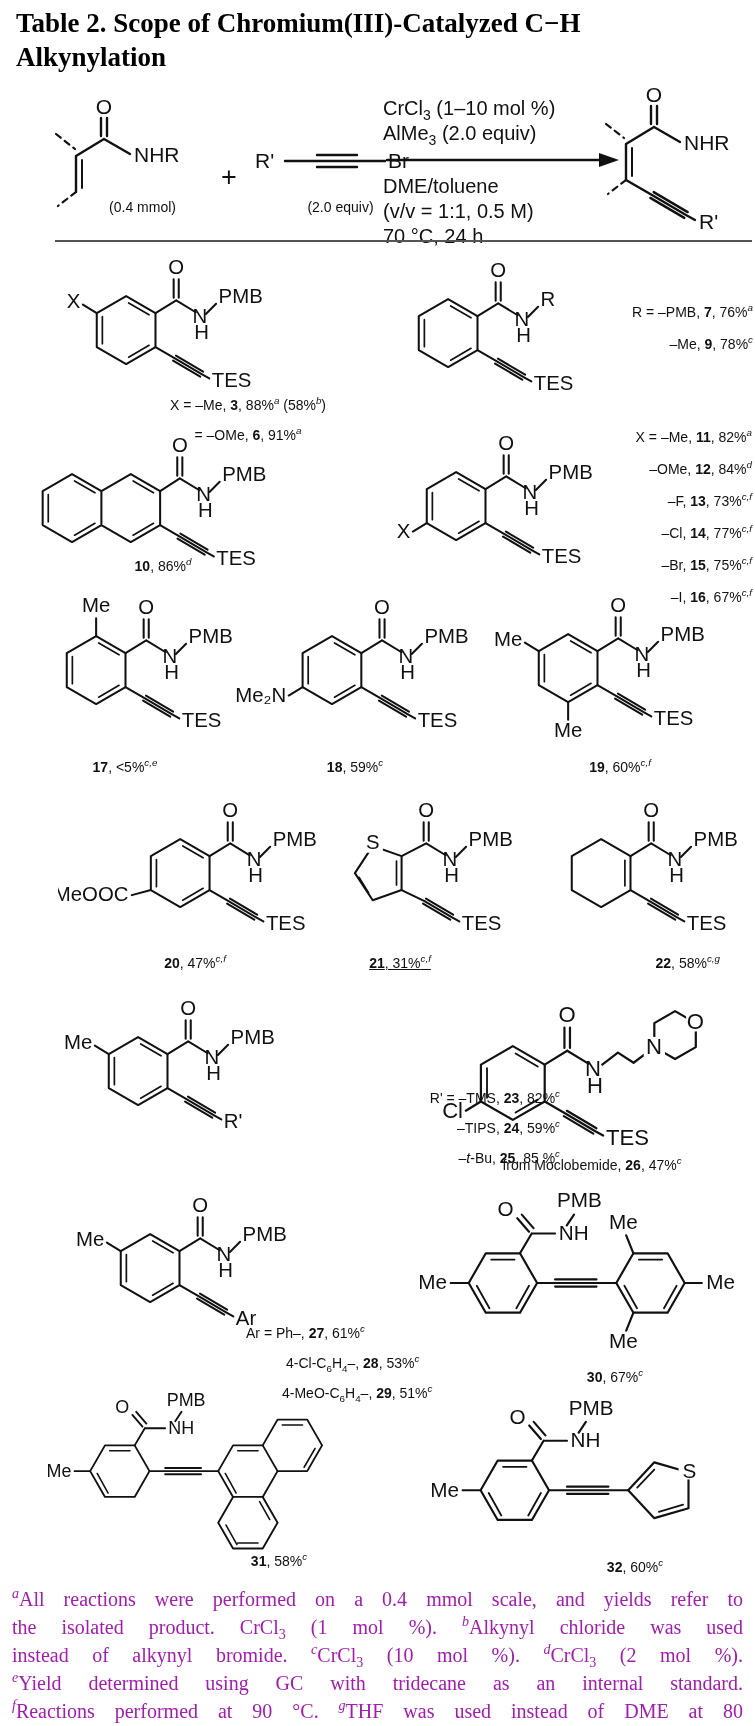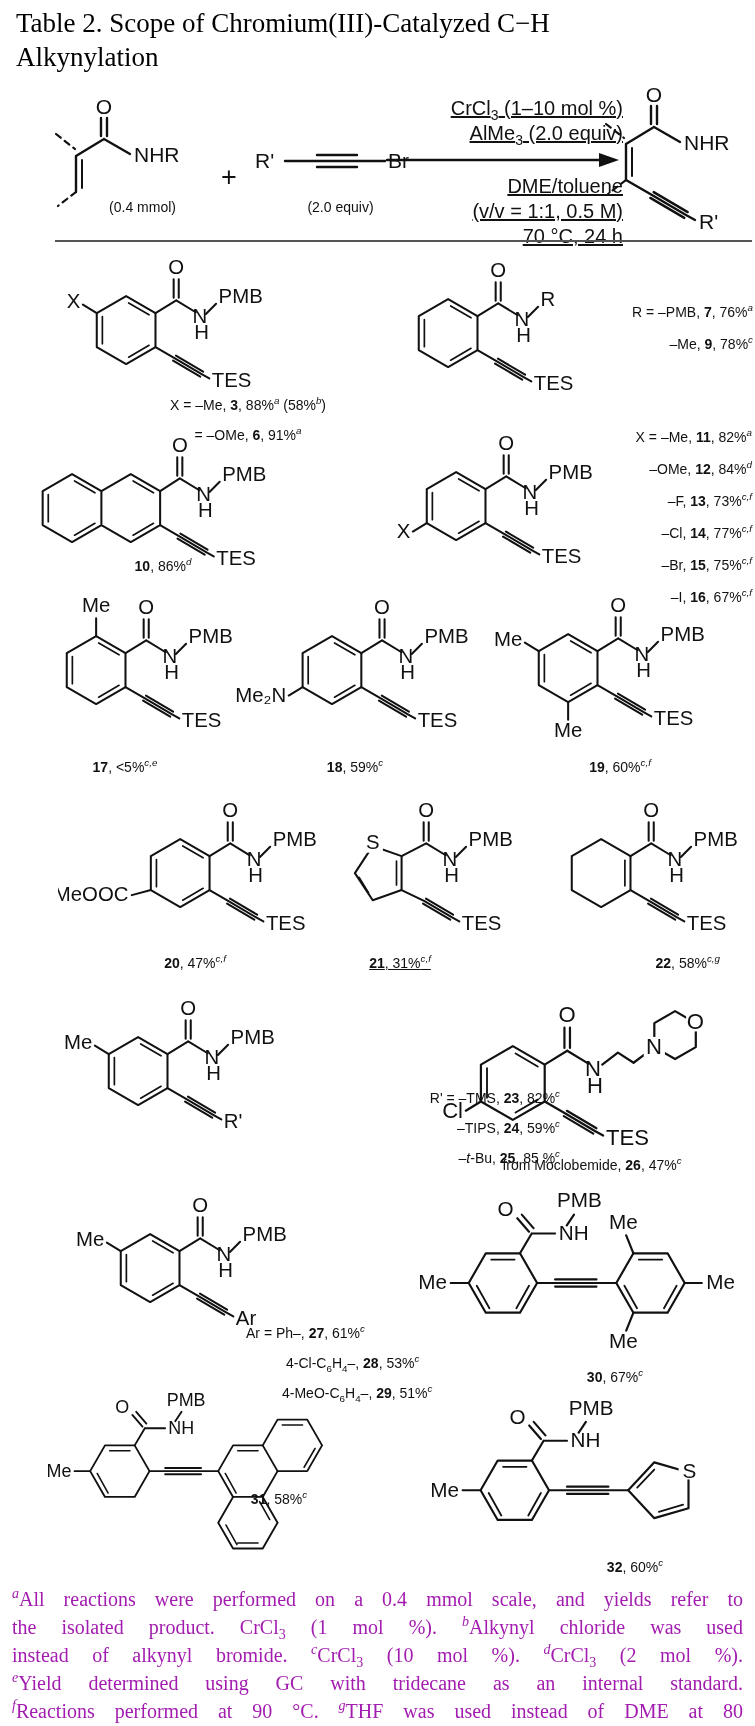--- a/index.html
+++ b/index.html
@@ -1,29 +1,29 @@
 <!DOCTYPE html>
 <html><head>
 <meta charset="utf-8">
 <style>
   html,body{margin:0;padding:0;background:#fff;}
   #fig{position:relative;width:755px;height:1726px;background:#fff;overflow:hidden;
        font-family:"Liberation Sans",sans-serif;color:#111;}
   .abs{position:absolute;}
-  .title{font-family:"Liberation Serif",serif;font-weight:normal;font-size:27px;line-height:34px;color:#000;}
+  .title{font-family:"Liberation Serif",serif;font-weight:bold;font-size:27px;line-height:34px;color:#000;}
   svg text{font-family:"Liberation Sans",sans-serif;fill:#111;}
   .b{stroke:#111;stroke-width:2.4;fill:none;stroke-linecap:round;stroke-linejoin:round;}
   .b2{stroke:#111;stroke-width:2;fill:none;stroke-linecap:round;}
   .dash{stroke:#111;stroke-width:2.2;fill:none;stroke-dasharray:6 5;stroke-linecap:round;}
   .wbg{fill:#fff;stroke:none;}
   .cap{font-size:14px;line-height:30px;color:#111;white-space:nowrap;}
   .cap b{font-weight:bold;}
   sup{font-size:0.70em;font-style:italic;vertical-align:super;line-height:0;}
   sub{font-size:0.70em;font-style:normal;vertical-align:sub;line-height:0;}
-  .cond{font-size:20px;line-height:25px;text-align:right;color:#111;text-decoration:underline;}
+  .cond{font-size:20px;line-height:25px;text-align:left;color:#111;}
   .fn{font-family:"Liberation Serif",serif;font-size:20px;line-height:28px;color:#a21caf;}
   .jl{text-align:justify;text-align-last:justify;}
   .fn sup{font-family:"Liberation Serif",serif;}
   .ctr{text-align:center;}
   .rgt{text-align:right;}
   .rule{background:#555;height:2px;}
 </style>
 </head>
 <body>
 
@@ -326,21 +326,21 @@
     <path class="b" d="M130,100 L150,100 M150,96 L196,96 M150,100 L196,100 M150,104 L196,104 M196,100 L218,100"></path>
     <path class="b" d="M294,100 L275,67 L237,67 L218,100 L237,133 L275,133 Z"></path>
     <path class="b" d="M351,67 L332,34 L294,34 L275,67 M294,100 L332,100 L351,67"></path>
     <path class="b" d="M294,166 L275,133 M237,133 L218,166 L237,199 L275,199 L294,166"></path>
     <path class="b2" d="M243,74 L269,74 M227,103 L241,128 M300,41 L326,41 M342,71 L328,95 M243,192 L269,192 M228,169 L242,194 M284,162 L271,139"></path>
     <text x="104" y="26" text-anchor="end" font-size="23">O</text>
     <text x="154" y="52" font-size="23">NH</text>
     <text x="152" y="16" font-size="23">PMB</text>
     <text x="30" y="107" text-anchor="end" font-size="23">Me</text>
   </svg>
-  <div class="abs cap ctr" style="left:204px;top:1484px;width:150px;">
+  <div class="abs cap ctr" style="left:204px;top:1546px;width:150px;">
     <div><b>31</b>, 58%<sup>c</sup></div>
   </div>
 
   <svg class="abs" style="left:432px;top:1400px" width="297" height="140" viewBox="0 0 330 155">
     <path class="b" d="M130,100 L111,67 L73,67 L54,100 L73,133 L111,133 Z"></path>
     <path class="b2" d="M79,74 L105,74 M121,103 L107,128 M63,103 L77,128"></path>
     <path class="b" d="M54,100 L34,100 M111,67 L124,45 M121,43 L108,28 M126,39 L113,24 M124,45 L150,45 M163,36 L171,24"></path>
     <path class="b" d="M130,100 L150,100 M150,96 L196,96 M150,100 L196,100 M150,104 L196,104 M196,100 L218,100"></path>
     <path class="b" d="M218,100 L247,69 L285,80 L285,120 L247,131 Z"></path>
     <path class="b2" d="M228,97 L247,77 M279,116 L252,124"></path>

